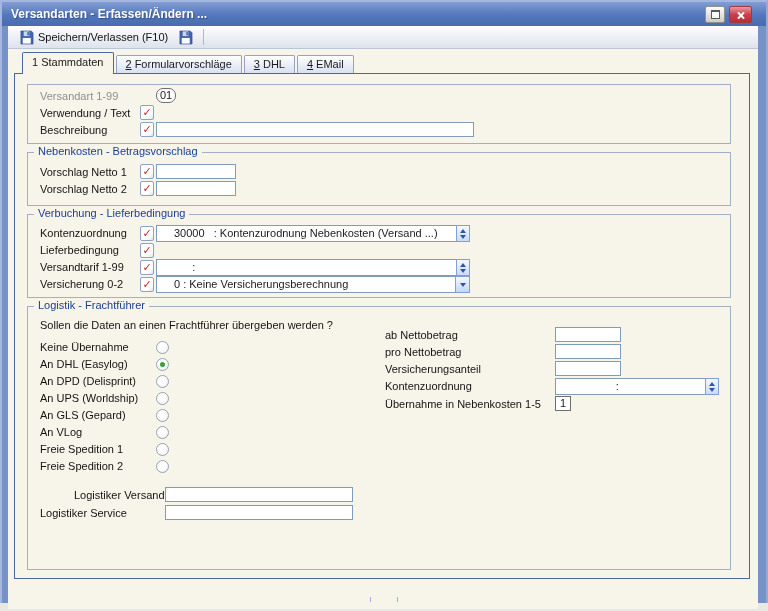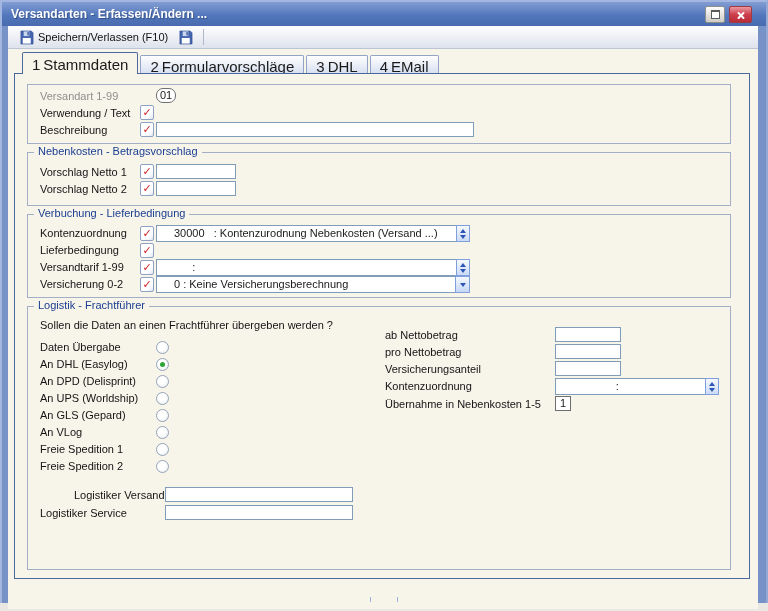--- a/index.html
+++ b/index.html
@@ -30,21 +30,21 @@
   .toolbar{position:absolute;left:0;top:0;right:0;height:23px;
     background:linear-gradient(#FEFEFE,#DDE2EC);border-bottom:1px solid #BCC5D6;
     display:flex;align-items:center;padding-left:6px;box-sizing:border-box;}
   .tb-btn{display:flex;align-items:center;gap:4px;padding:1px 4px;border:1px solid transparent;border-radius:2px;cursor:default;}
   .tb-label{font-size:11px;color:#111;}
   .tb-sep{width:1px;height:16px;background:#AEB8CA;margin:0 5px;}
   .floppy{width:15px;height:15px;display:block;}
   
   .tabstrip{position:absolute;left:6px;top:28px;right:6px;height:20px;display:flex;align-items:flex-end;padding-left:8px;box-sizing:border-box;}
   .tab{padding:2px 9px 2px 9px;margin-right:2px;border:1px solid #93A3C6;border-bottom:none;
-    border-radius:2px 2px 0 0;background:linear-gradient(#FEFEFE,#D6DEF0);font-size:15px;height:14px;cursor:default;}
+    border-radius:2px 2px 0 0;background:linear-gradient(#FEFEFE,#D6DEF0);font-size:11px;height:14px;cursor:default;}
   .tab.active{background:#F7F4EA;border-color:#4A689E;position:relative;z-index:3;height:16px;padding-top:3px;}
   .tab .u{text-decoration:underline;}
   .tab-num{margin-right:3px;}
   
   .panel{position:absolute;left:6px;top:47px;width:736px;height:506px;border:1px solid #4A689E;background:#F7F4EA;box-sizing:border-box;z-index:2;}
   
   .gbox{position:absolute;border:1px solid #A3AFC7;background:#F7F4EA;box-sizing:border-box;}
   .legend{position:absolute;top:-8px;left:6px;background:#F7F4EA;padding:0 4px;color:#1A3E91;font-size:11px;}
   .lbl{position:absolute;white-space:nowrap;color:#141414;line-height:13px;}
   .lbl.dis{color:#8F8F8F;}
@@ -188,21 +188,21 @@
               <span class="tri-down"></span>
             </div>
         </div>
       </div>
 
       <div class="gbox" style="left:12px;top:232px;width:704px;height:264px;">
         <span class="legend">Logistik - Frachtführer</span>
 
         <span class="lbl" style="left:12px;top:12px;">Sollen die Daten an einen Frachtführer übergeben werden ?</span>
 
-        <span class="lbl" style="left:12px;top:34px;">Daten Übergabe</span>
+        <span class="lbl" style="left:12px;top:34px;">Keine Übernahme</span>
         <span class="radio" style="left:128px;top:34px;"></span>
 
         <span class="lbl" style="left:12px;top:51px;">An DHL (Easylog)</span>
         <span class="radio" style="left:128px;top:51px;">
             <span class="dot"></span>
           </span>
 
         <span class="lbl" style="left:12px;top:68px;">An DPD (Delisprint)</span>
         <span class="radio" style="left:128px;top:68px;"></span>
 

